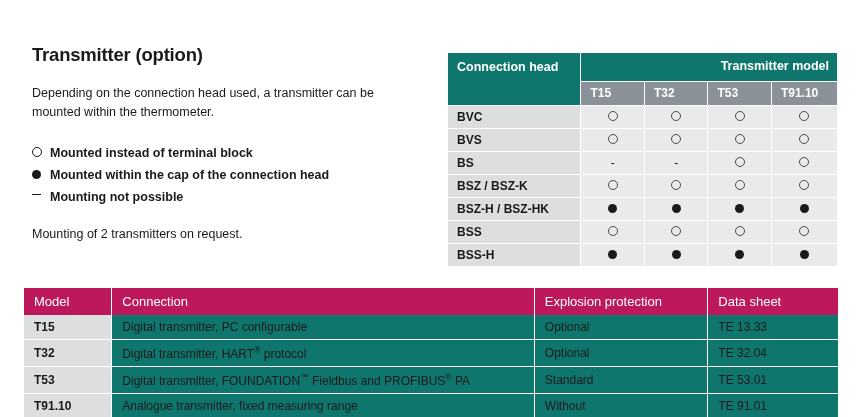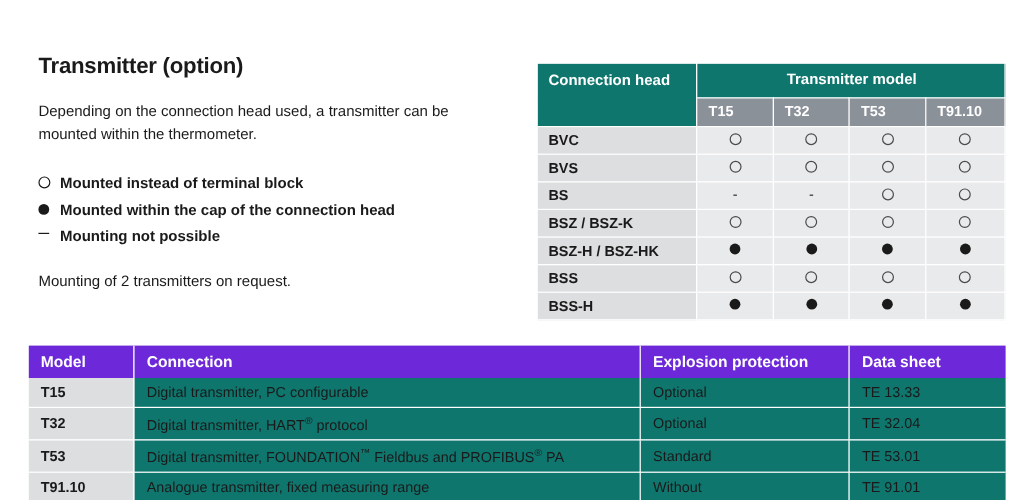--- a/index.html
+++ b/index.html
@@ -117,21 +117,21 @@
     vertical-align: top;
     padding: 6px 8px 6px 9px;
     height: 16px;
   }
   .matrix .hdr.conn-head {
     width: 124px;
     vertical-align: top;
     line-height: 1.35;
   }
   .matrix .hdr.model-span {
-    text-align: center;
+    text-align: right;
   }
   .matrix .subhdr {
     background: #8b9199;
     color: #ffffff;
     font-weight: bold;
     font-size: 12px;
     text-align: left;
     padding: 4px 8px 5px 9px;
   }
   .matrix td.rowlabel {
@@ -176,23 +176,23 @@
   
   .models {
     position: absolute;
     left: 24px;
     top: 288px;
     width: 814px;
     border-collapse: collapse;
     font-size: 12px;
   }
   .models th {
-    background: #6d28d9;
+    background: #be185d;
     color: #ffffff;
-    font-weight: bold;
+    font-weight: normal;
     font-size: 13px;
     text-align: left;
     padding: 6px 9px 6px 10px;
     border-right: 1px solid #ffffff;
   }
   .models th:last-child { border-right: none; }
   .models td {
     background: #0f766e;
     padding: 5px 9px 5px 10px;
     border-right: 1px solid #ffffff;

